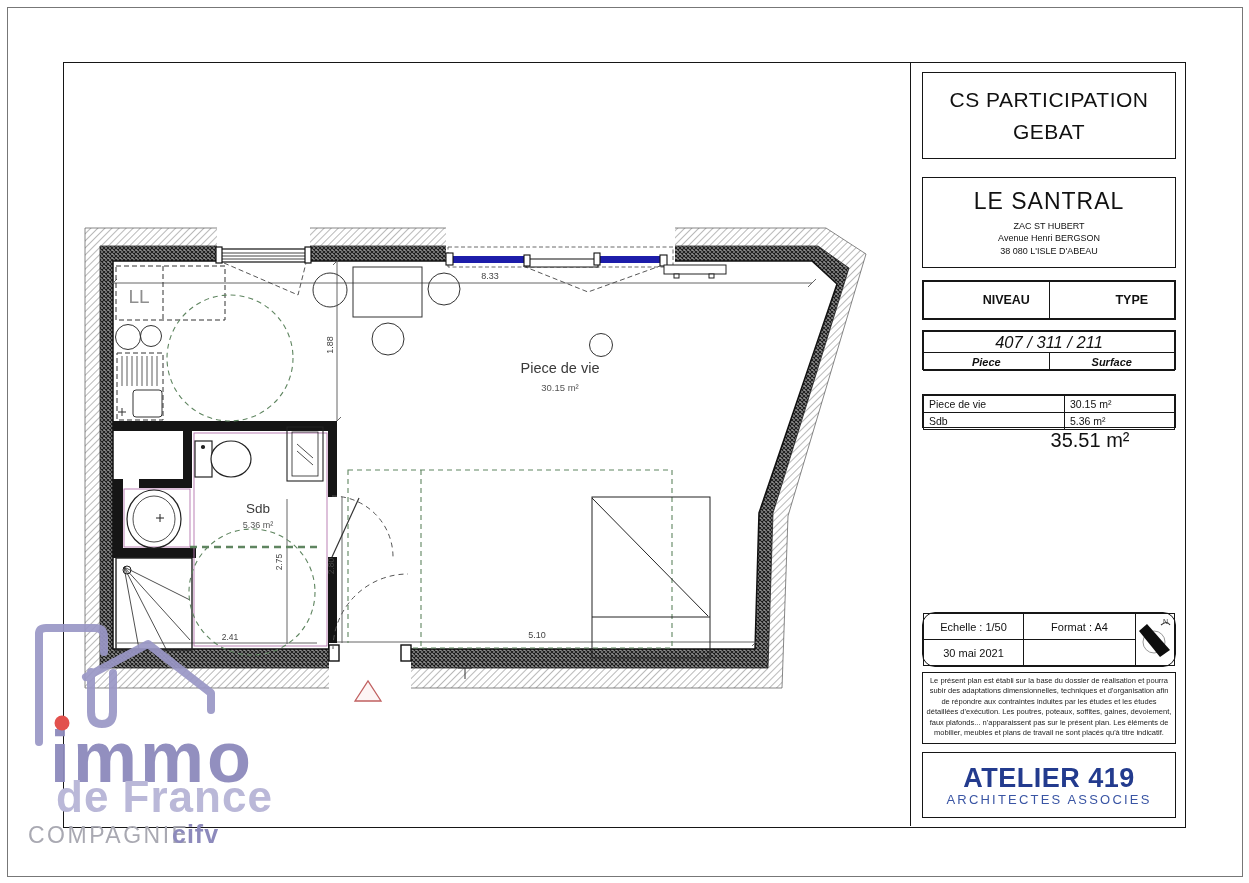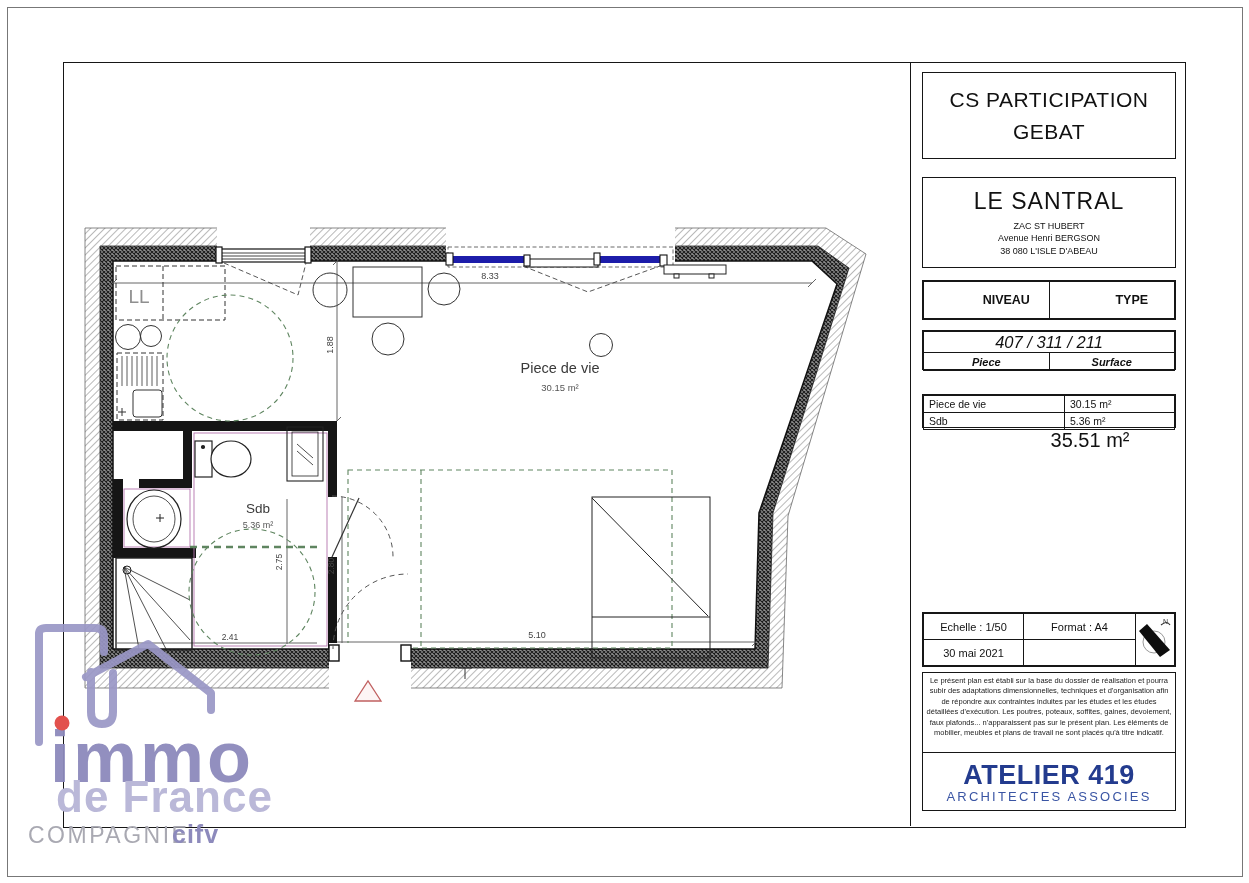--- a/index.html
+++ b/index.html
@@ -19,25 +19,25 @@
   #b-level{top:280px;height:40px;border-width:1.8px;}
   #b-level td{font-size:12.5px;height:18px;padding-left:40px;}
   #b-level .hd{font-weight:bold;}
   #b-level .val{height:20px;}
   #b-lot{top:330px;height:40px;font-style:italic;}
   #b-lot .num{font-size:16.5px;height:20px;}
   #b-lot .hd{font-weight:bold;font-size:11px;height:17px;}
   #b-surf{top:394px;height:34px;border-width:1px;}
   #b-surf td{font-size:10.5px;text-align:left;padding-left:5px;height:16px;}
   #b-total{position:absolute;left:980px;top:429px;width:220px;text-align:center;font-size:20px;color:#111;}
-  #b-meta{top:612px;height:55px;}
+  #b-meta{top:612px;height:55px;border-radius:13px;}
   #b-meta td{font-size:11px;}
-  #b-disc{top:672px;height:81px;font-size:7.5px;line-height:10.4px;text-align:center;
+  #b-disc{top:672px;height:72px;font-size:7.5px;line-height:10.4px;text-align:center;
           padding:3px 2px;color:#1c1c1c;}
-  #b-arch{top:752px;height:59px;}
+  #b-arch{top:752px;height:66px;}
   #b-arch .a1{font-size:27px;font-weight:bold;color:#233b8e;letter-spacing:.5px;}
   #b-arch .a2{font-size:13px;color:#3a55a4;letter-spacing:2.2px;margin-top:-2px;font-weight:500;}
   svg{display:block;}
   #plan{position:absolute;left:0;top:0;}
   #logo{position:absolute;left:0;top:600px;}
 </style>
 </head>
 <body>
 
 <div id="sheet">

